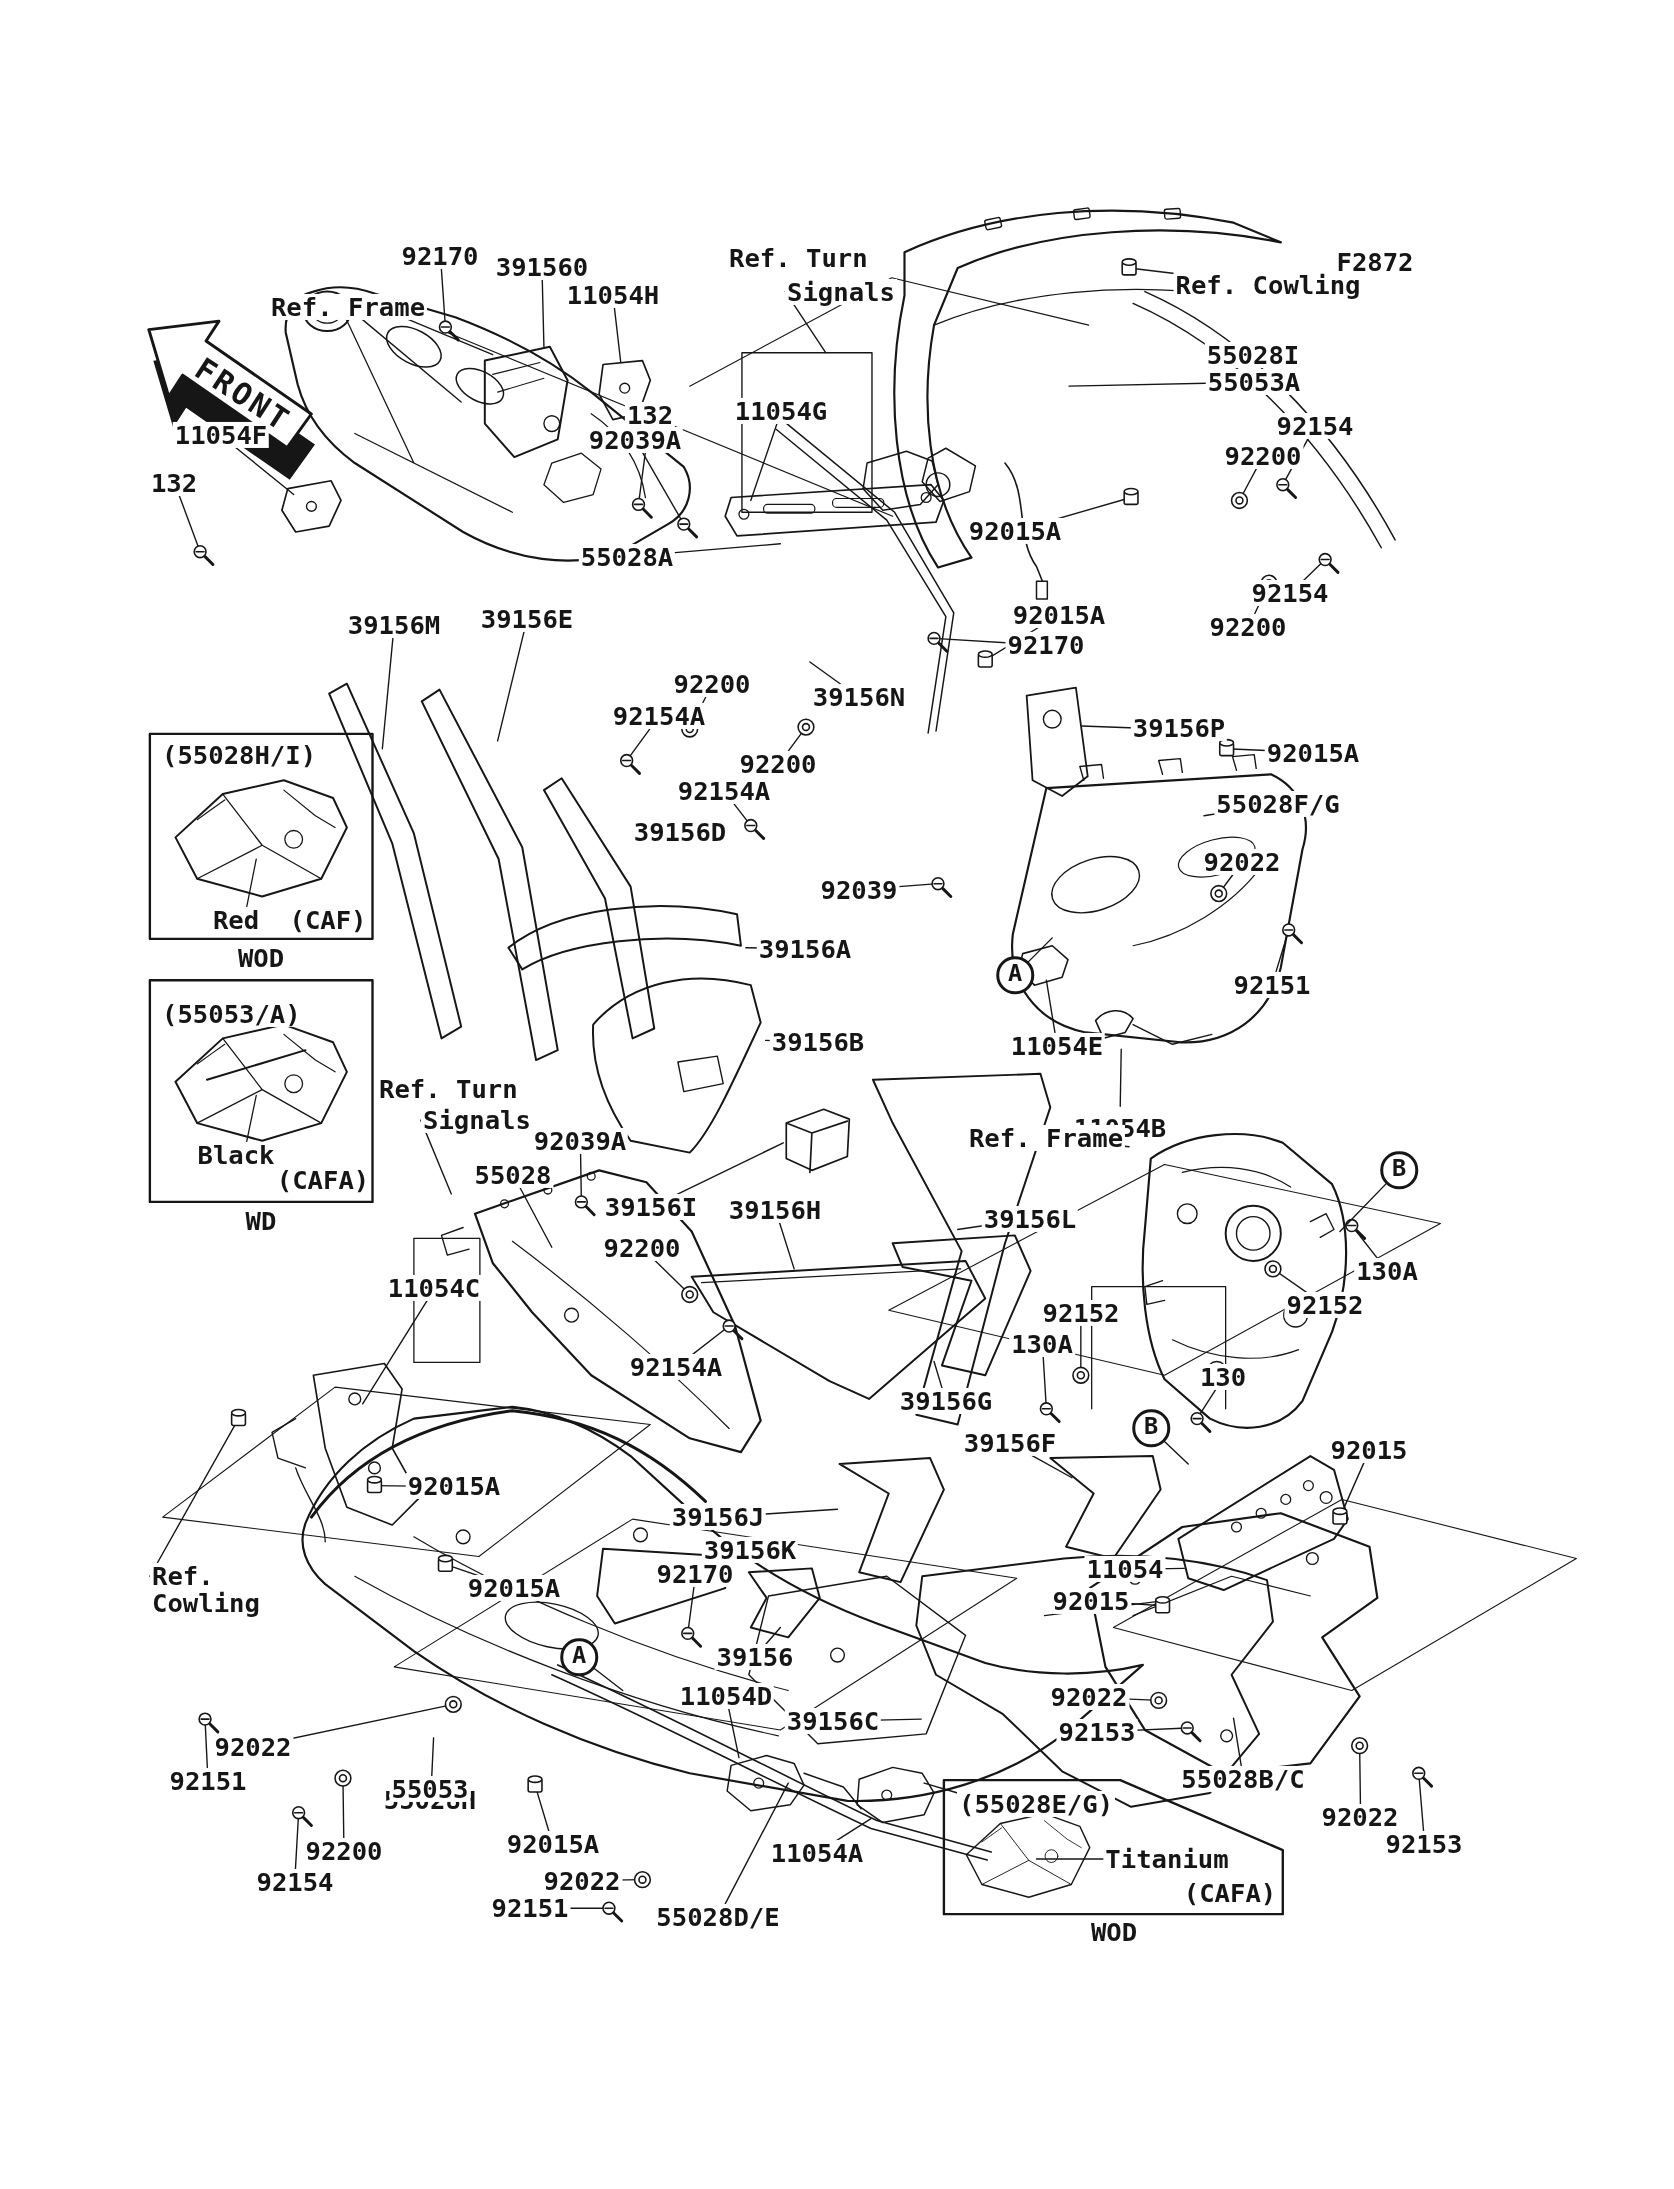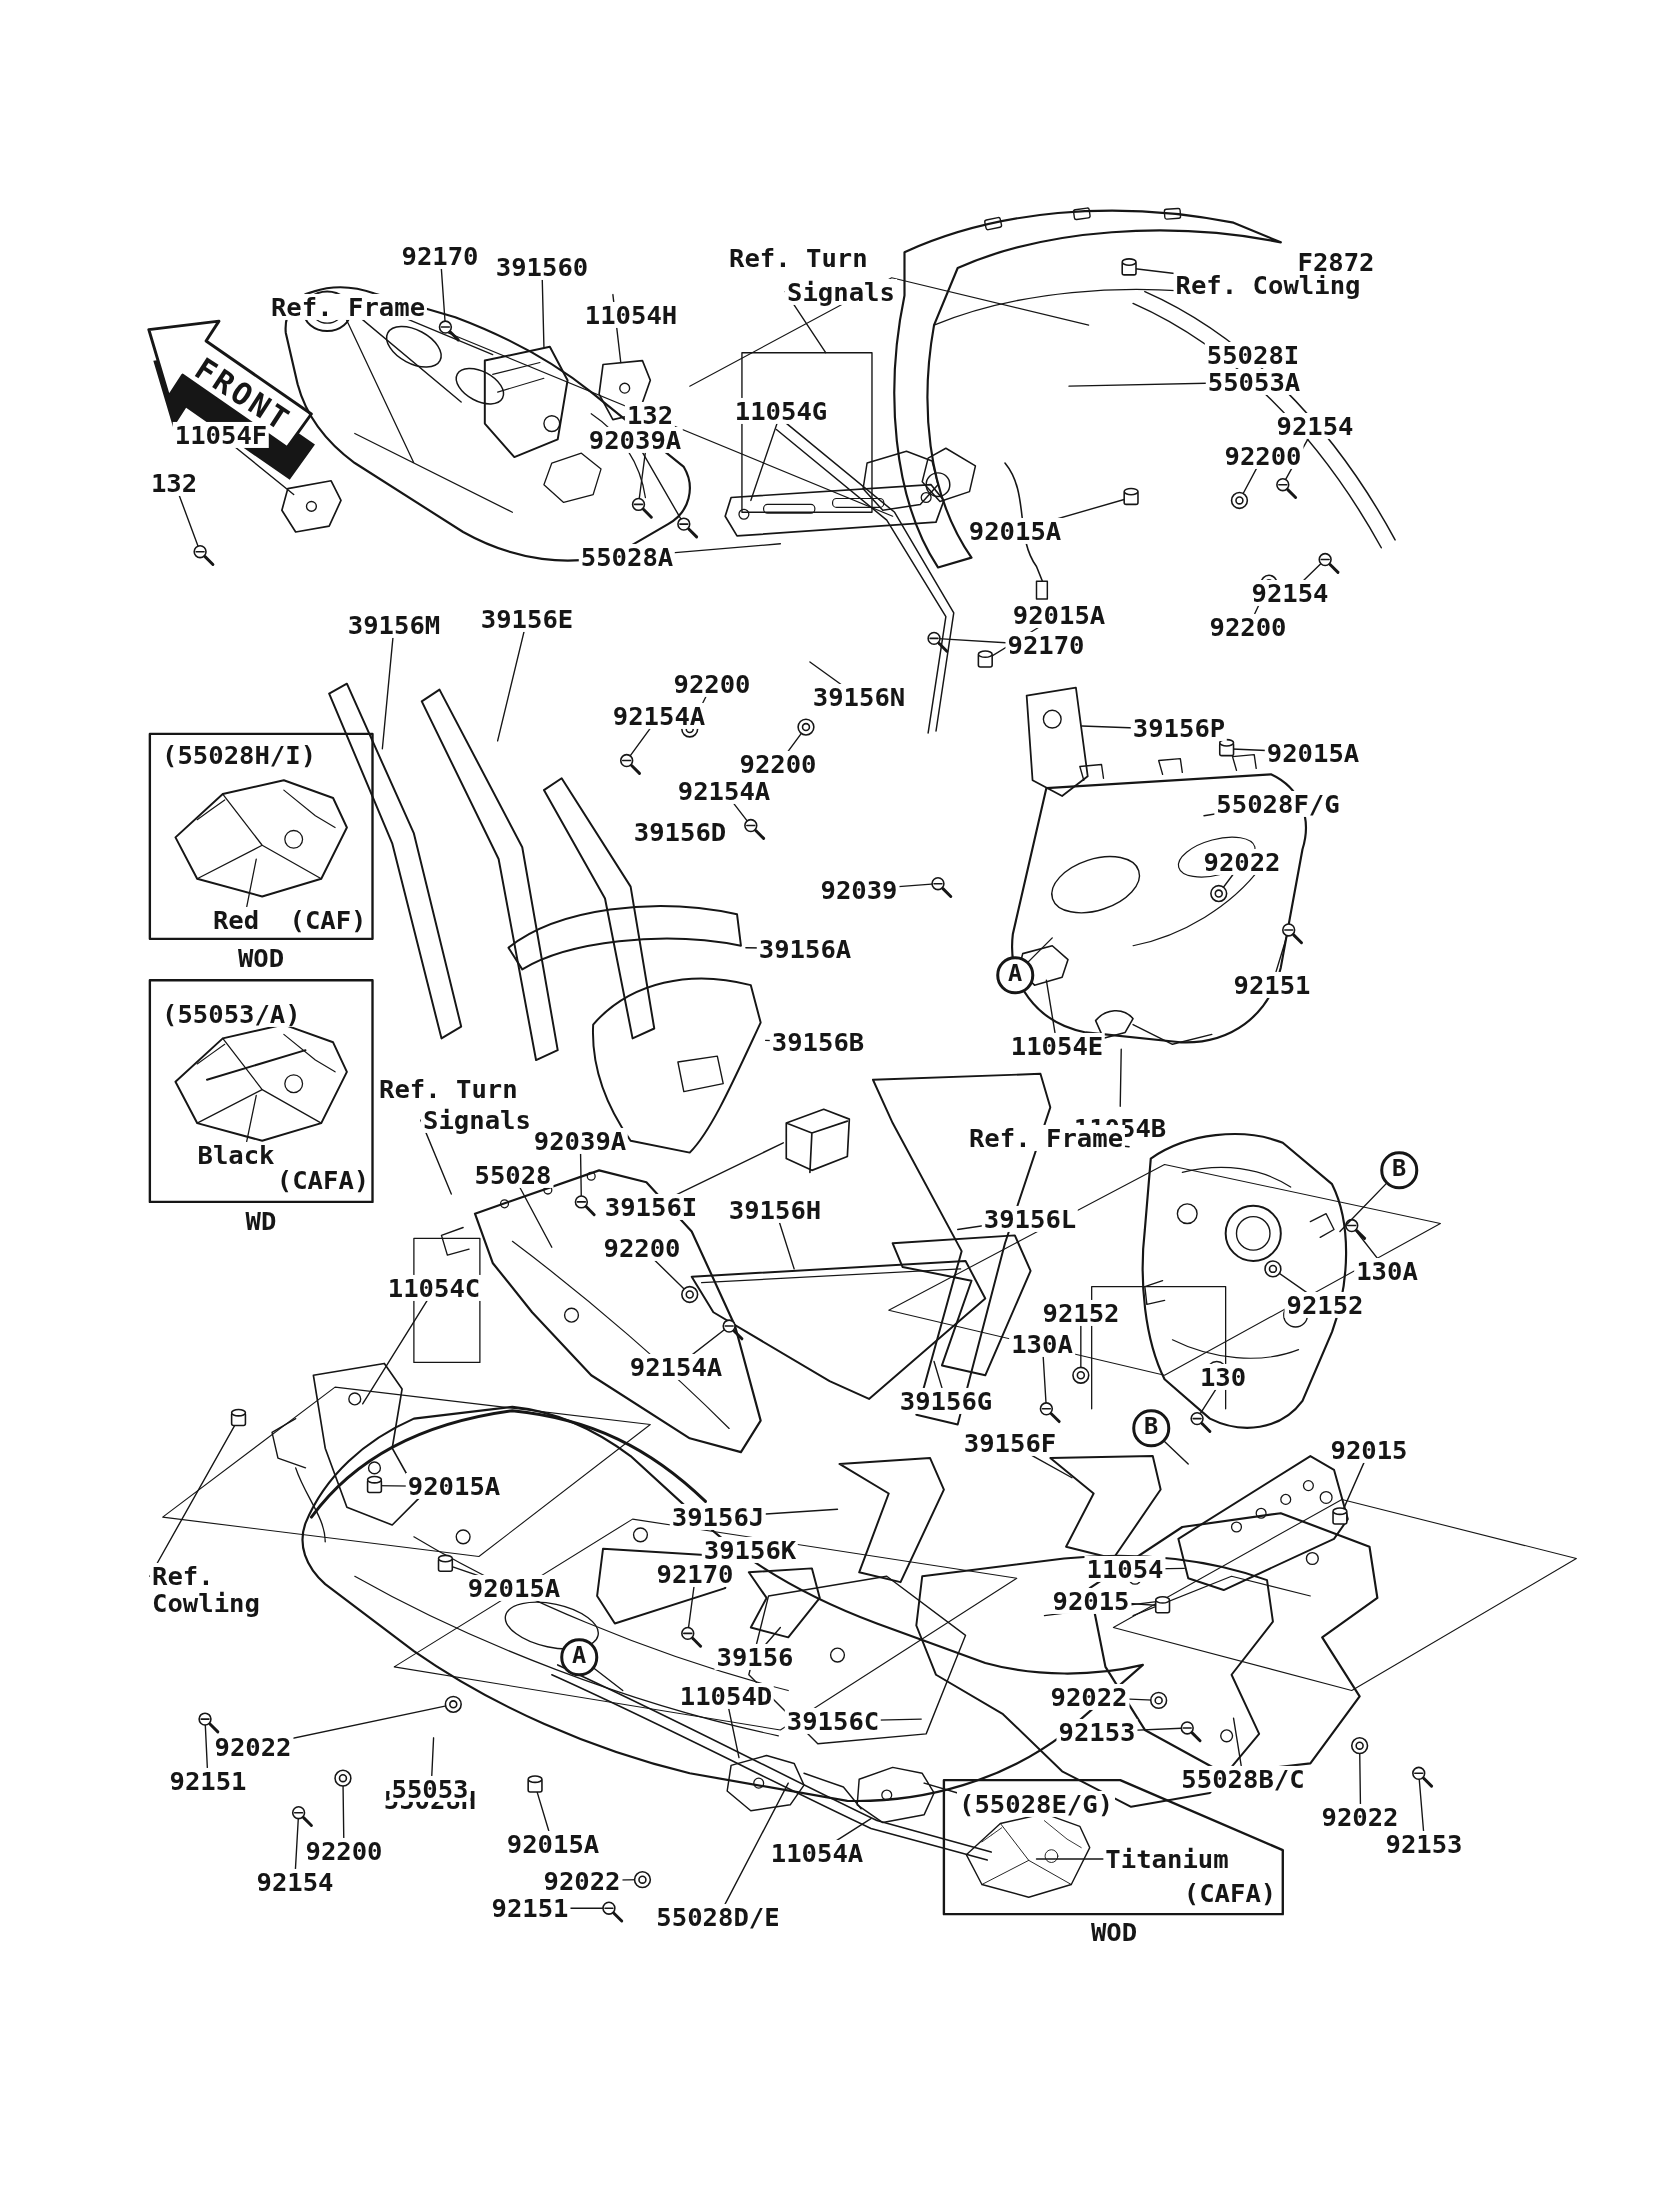--- a/index.html
+++ b/index.html
@@ -535,26 +535,26 @@
       <line x1="1185" y1="1887" x2="1052" y2="1887" stroke="#161616" stroke-width="1.4"></line>
       <line x1="1030" y1="990" x2="1068" y2="952" stroke="#161616" stroke-width="1.4"></line>
       <line x1="588" y1="1682" x2="632" y2="1716" stroke="#161616" stroke-width="1.4"></line>
       <line x1="1420" y1="1188" x2="1360" y2="1250" stroke="#161616" stroke-width="1.4"></line>
       <line x1="1168" y1="1450" x2="1206" y2="1486" stroke="#161616" stroke-width="1.4"></line>
     </svg>
 
 <div id="labels-layer">
       <div class="lbl" style="left: 440px; top: 256px;">92170</div>
       <div class="lbl" style="left: 542px; top: 267px;">391560</div>
-      <div class="lbl" style="left: 631px; top: 295px; margin-top: 20px;">11054H</div>
+      <div class="lbl" style="left: 613px; top: 295px;">11054H</div>
       <div class="lbl" style="left: 348px; top: 307px;">Ref. Frame</div>
       <div class="lbl la" style="left: 727px; top: 258px;">Ref. Turn</div>
       <div class="lbl la" style="left: 785px; top: 292px;">Signals</div>
       <div class="lbl" style="left: 1268px; top: 285px;">Ref. Cowling</div>
-      <div class="lbl" style="left: 1336px; top: 262px; text-align: center;">F2872</div>
+      <div class="lbl" style="left: 1375px; top: 262px; text-align: center;">F2872</div>
       <div class="lbl" style="left: 1253px; top: 355px;">55028I</div>
       <div class="lbl" style="left: 1254px; top: 382px;">55053A</div>
       <div class="lbl" style="left: 1315px; top: 426px;">92154</div>
       <div class="lbl" style="left: 1263px; top: 456px;">92200</div>
       <div class="lbl" style="left: 221px; top: 435px;">11054F</div>
       <div class="lbl" style="left: 174px; top: 483px;">132</div>
       <div class="lbl" style="left: 650px; top: 415px;">132</div>
       <div class="lbl" style="left: 635px; top: 440px;">92039A</div>
       <div class="lbl" style="left: 781px; top: 411px;">11054G</div>
       <div class="lbl" style="left: 627px; top: 557px;">55028A</div>

